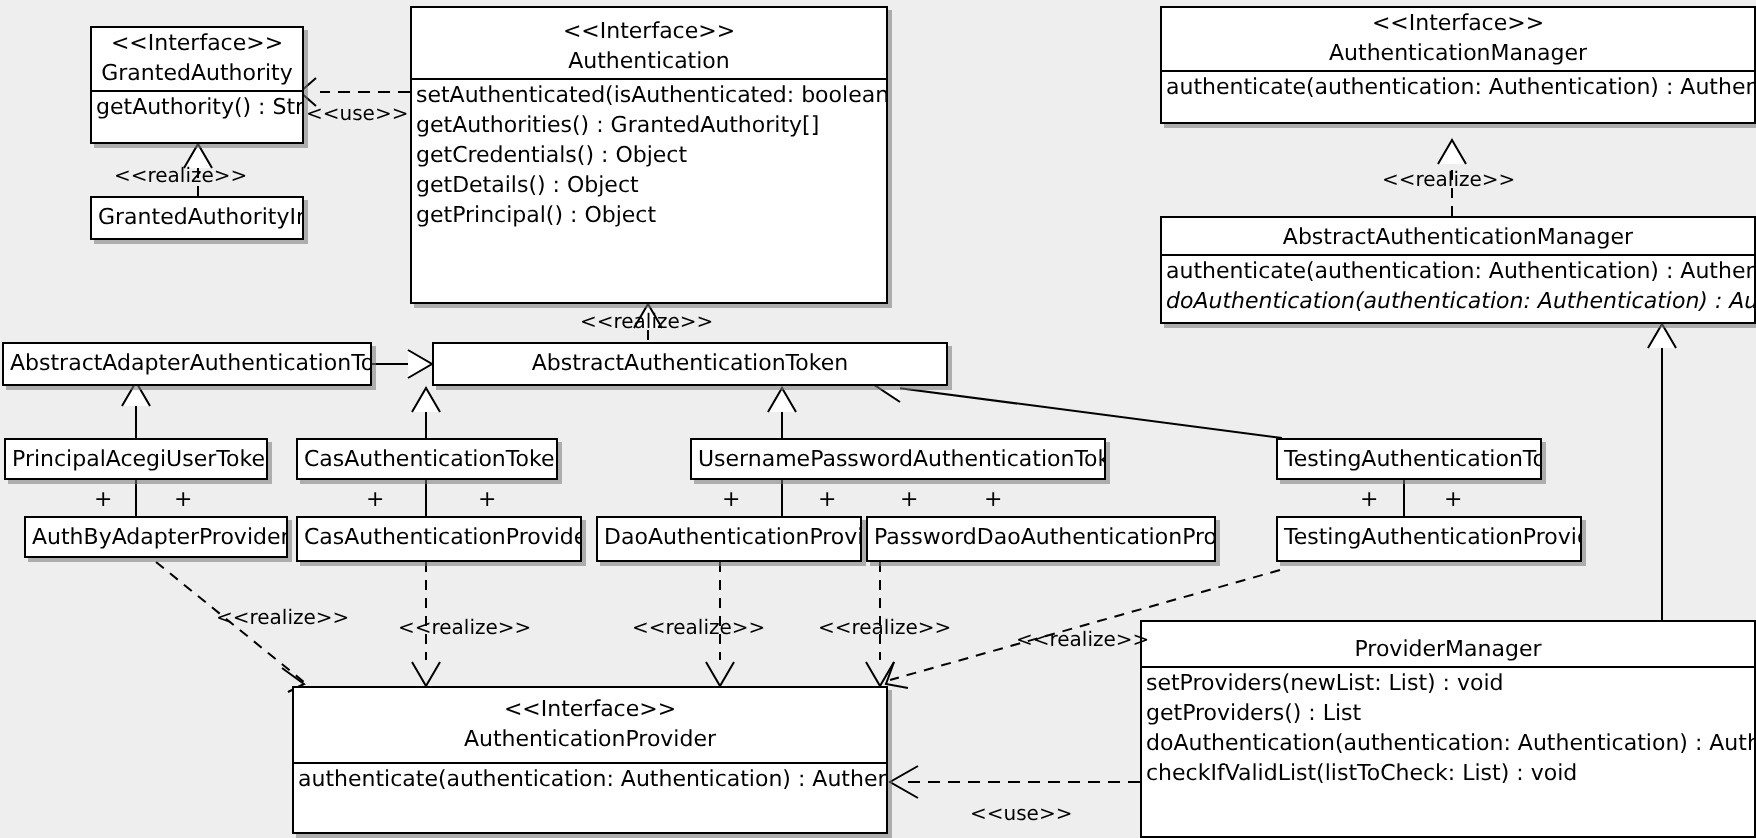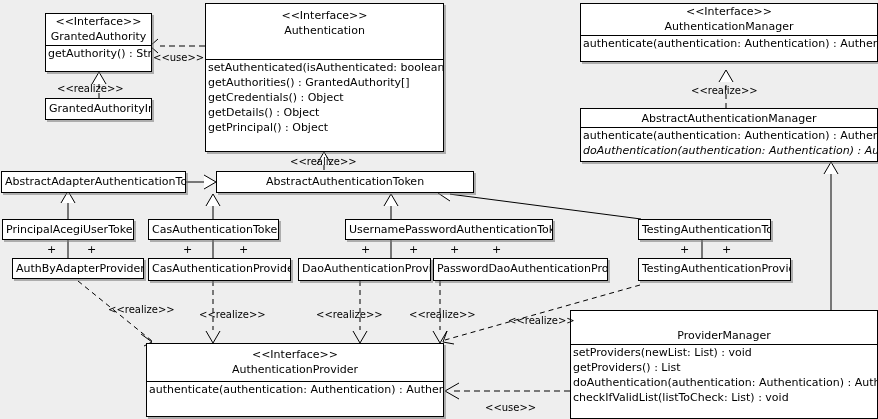--- a/index.html
+++ b/index.html
@@ -163,21 +163,21 @@
       <div class="op">getAuthority() : String</div>
     </div>
   </div>
 
   <div class="uml-box" style="left:45px; top:98px; width:107px; height:22px;">
     <div class="simple-name">GrantedAuthorityImpl</div>
   </div>
 
   <div class="uml-box" style="left:205px; top:3px; width:239px; height:149px;">
     <div class="stereo" style="margin-top:4px;">&lt;&lt;Interface&gt;&gt;</div>
-    <div class="cls-name" style="margin-bottom:20px;">Authentication</div>
+    <div class="cls-name" style="margin-bottom:0;">Authentication</div>
     <div class="divider"></div>
     <div class="ops">
       <div class="op">setAuthenticated(isAuthenticated: boolean) : void</div>
       <div class="op">getAuthorities() : GrantedAuthority[]</div>
       <div class="op">getCredentials() : Object</div>
       <div class="op">getDetails() : Object</div>
       <div class="op">getPrincipal() : Object</div>
     </div>
   </div>
 
@@ -246,21 +246,21 @@
   <div class="uml-box" style="left:146px; top:343px; width:298px; height:74px;">
     <div class="stereo" style="margin-top:3px;">&lt;&lt;Interface&gt;&gt;</div>
     <div class="cls-name" style="margin-bottom:3px;">AuthenticationProvider</div>
     <div class="divider"></div>
     <div class="ops">
       <div class="op">authenticate(authentication: Authentication) : Authentication</div>
     </div>
   </div>
 
   <div class="uml-box" style="left:570px; top:310px; width:308px; height:109px;">
-    <div class="cls-name" style="margin-top:17px;">ProviderManager</div>
+    <div class="cls-name" style="margin-top:6px;">ProviderManager</div>
     <div class="divider"></div>
     <div class="ops">
       <div class="op">setProviders(newList: List) : void</div>
       <div class="op">getProviders() : List</div>
       <div class="op">doAuthentication(authentication: Authentication) : Authentication</div>
       <div class="op">checkIfValidList(listToCheck: List) : void</div>
     </div>
   </div>
 
   <div class="lbl" style="left:153px; top:52px;">&lt;&lt;use&gt;&gt;</div>

